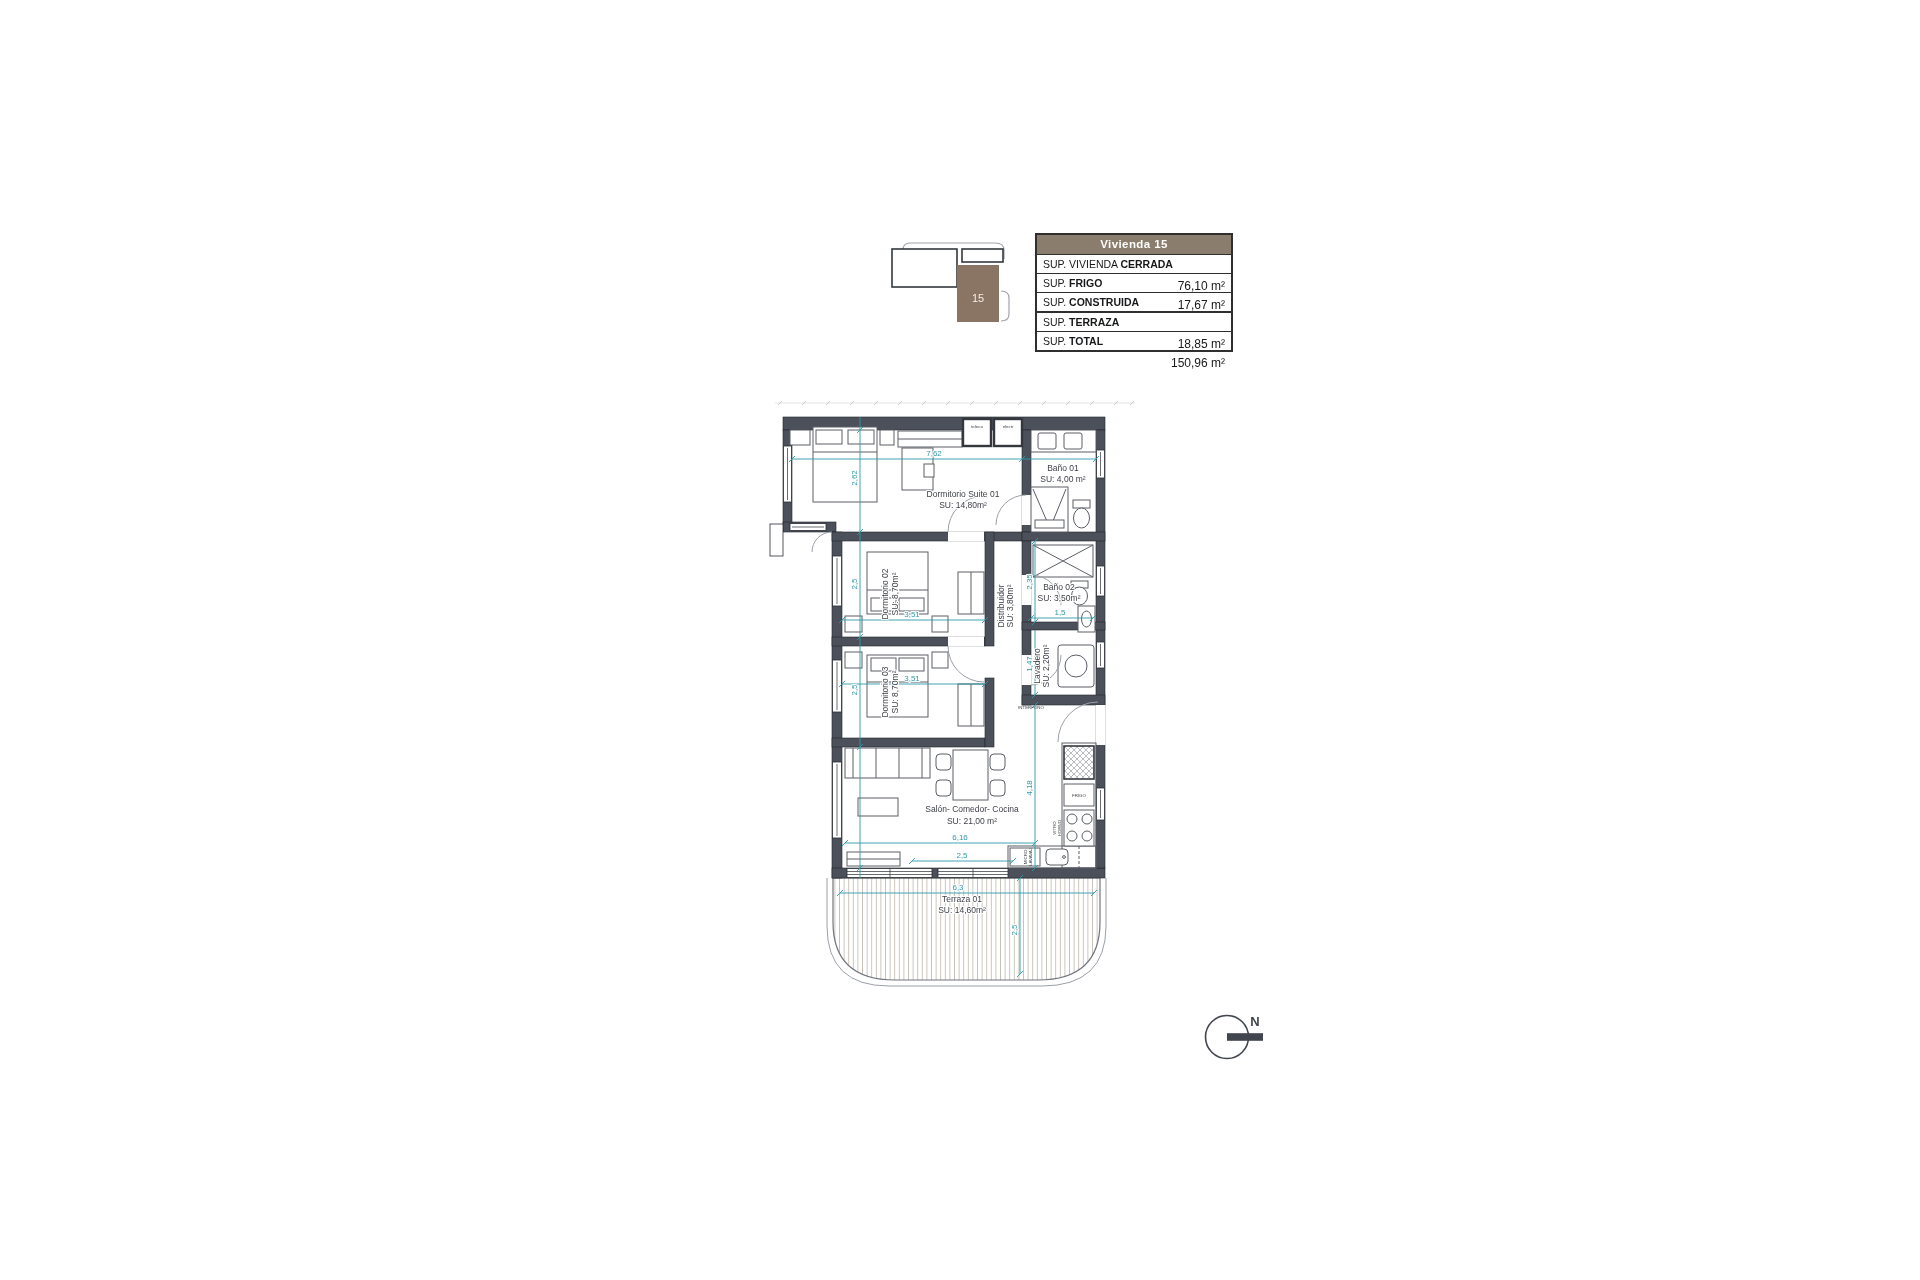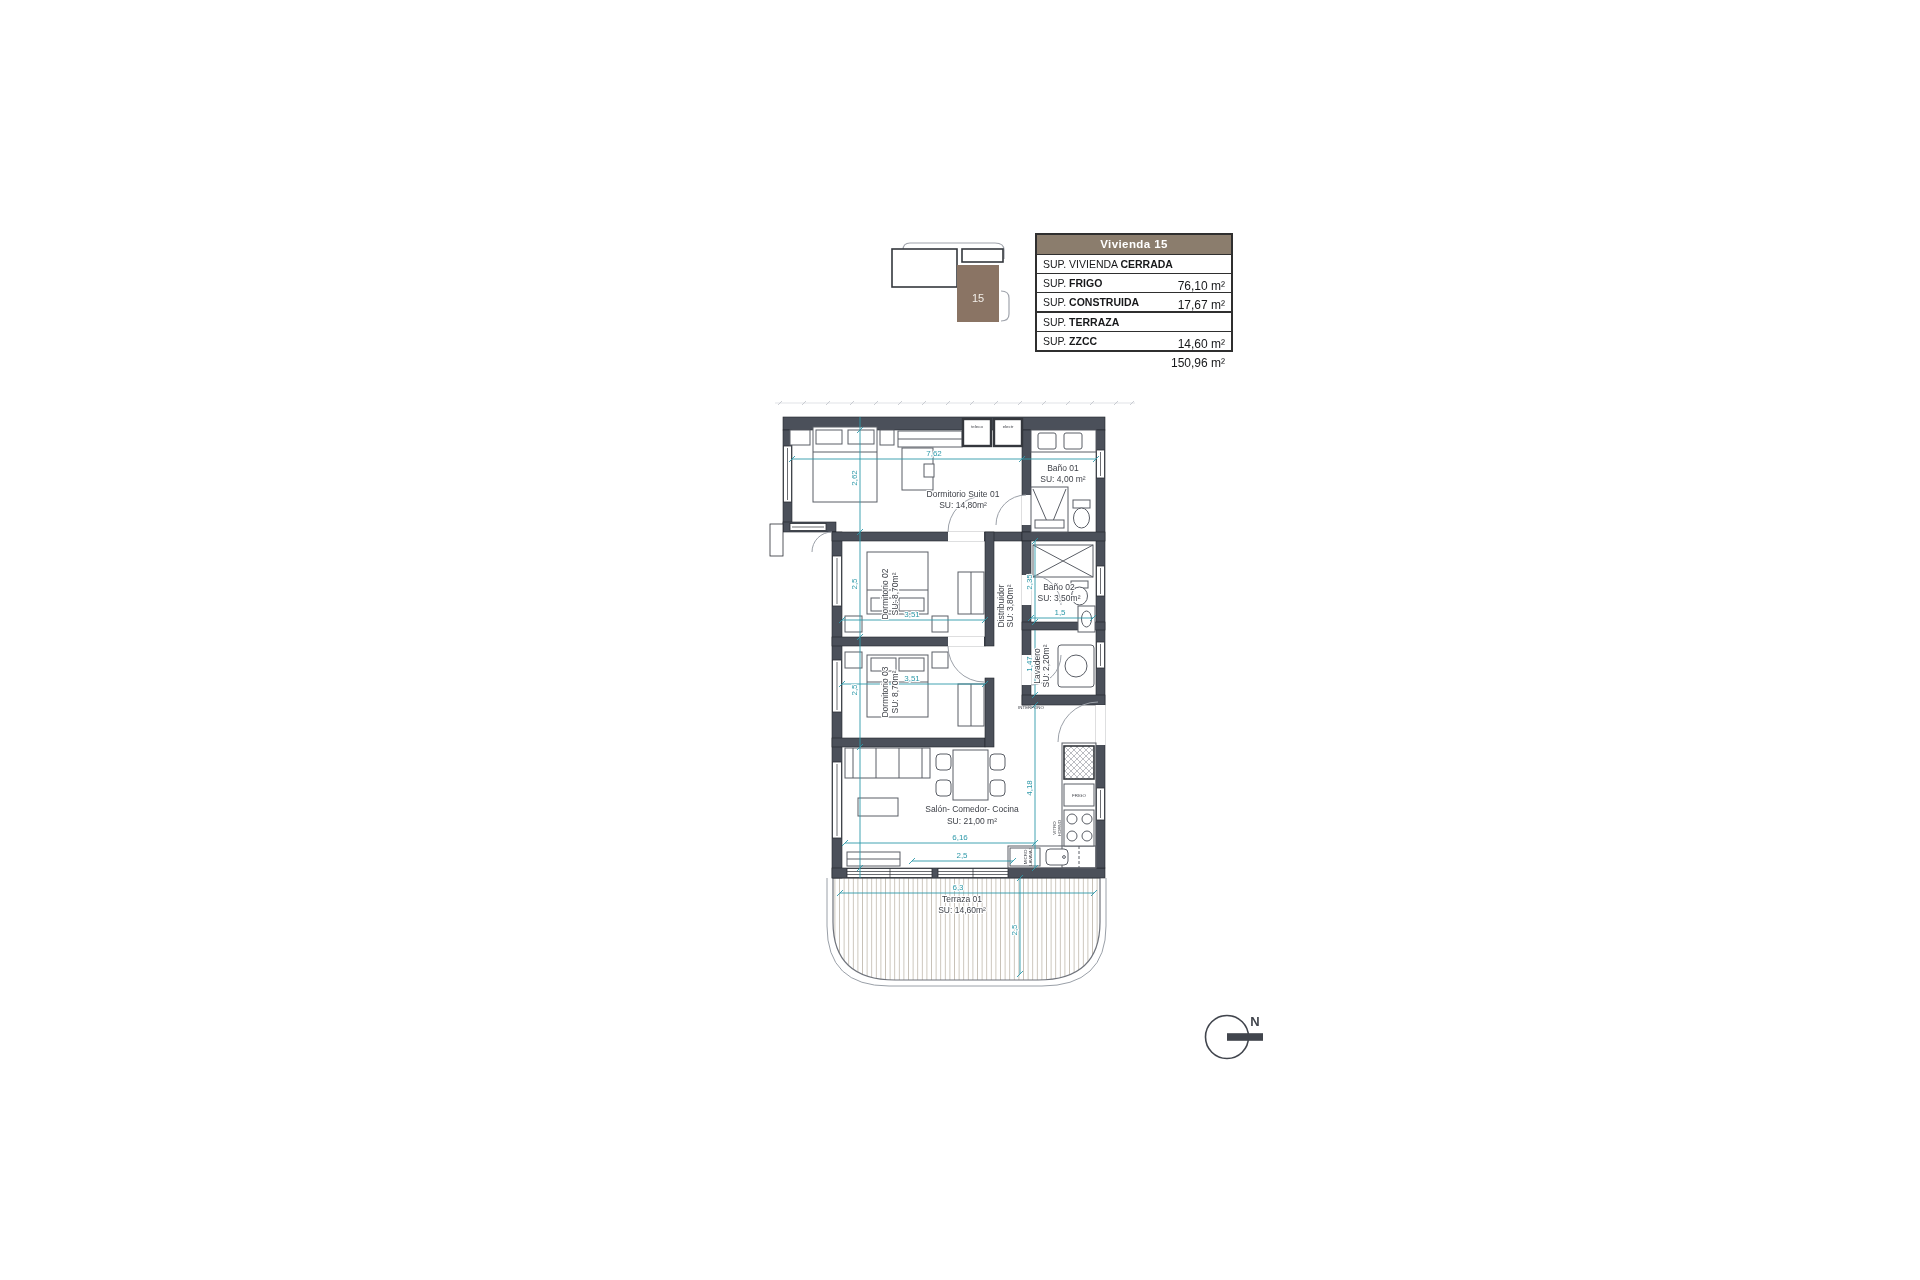--- a/index.html
+++ b/index.html
@@ -56,24 +56,24 @@
     </div>
     <div class="tbl-row">
       <span class="lbl"><span>SUP. </span><b>CONSTRUIDA</b></span>
       <span class="val">93,77 m²</span>
     </div>
   </div>
 
   <div class="tbl" style="top:311px;">
     <div class="tbl-row">
       <span class="lbl"><span>SUP. </span><b>TERRAZA</b></span>
-      <span class="val">14,60 m²</span>
-    </div>
-    <div class="tbl-row">
-      <span class="lbl"><span>SUP. </span><b>ZZCC</b></span>
+      <span class="val">18,85 m²</span>
+    </div>
+    <div class="tbl-row">
+      <span class="lbl"><span>SUP. </span><b>TOTAL</b></span>
       <span class="val">150,96 m²</span>
     </div>
   </div>
 
   <svg id="plan-svg" viewBox="0 0 1920 1280">
     <defs>
       <pattern id="hatch" width="4.6" height="10" patternUnits="userSpaceOnUse">
         <path d="M2.3,0 V10" stroke="#b3ab9d" stroke-width="0.7"></path>
       </pattern>
       <pattern id="xhatch" width="6" height="6" patternUnits="userSpaceOnUse">

